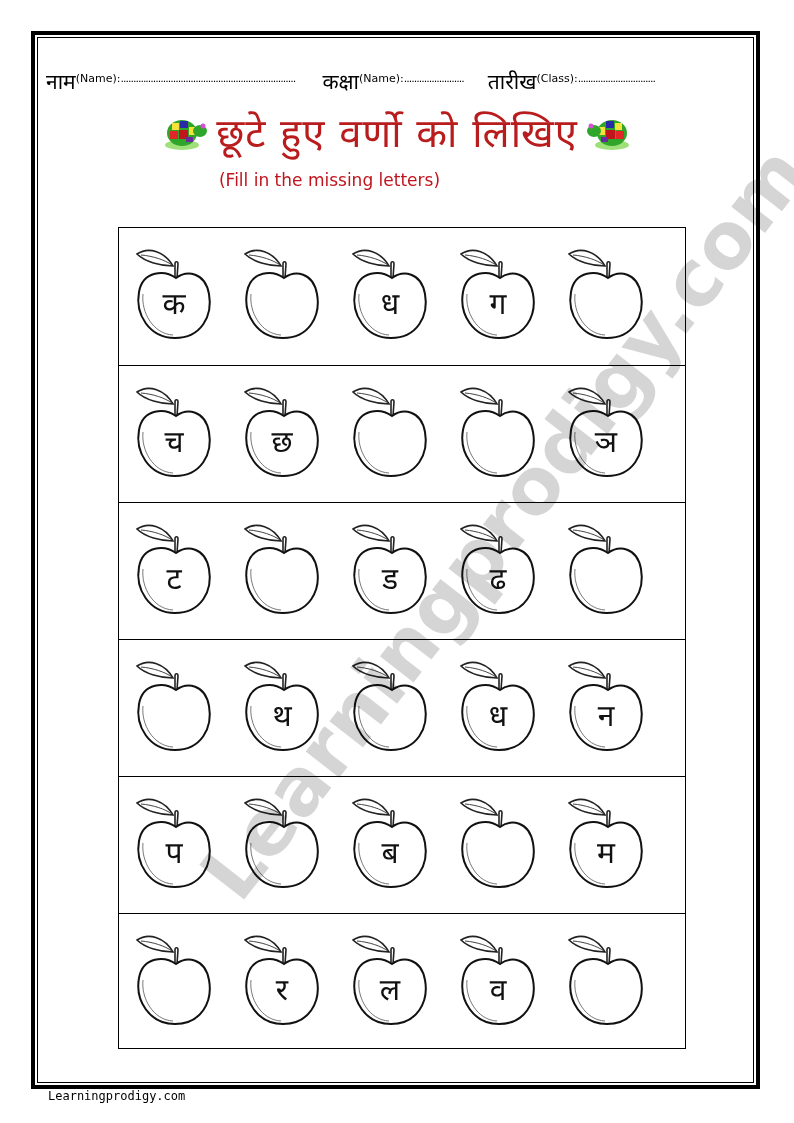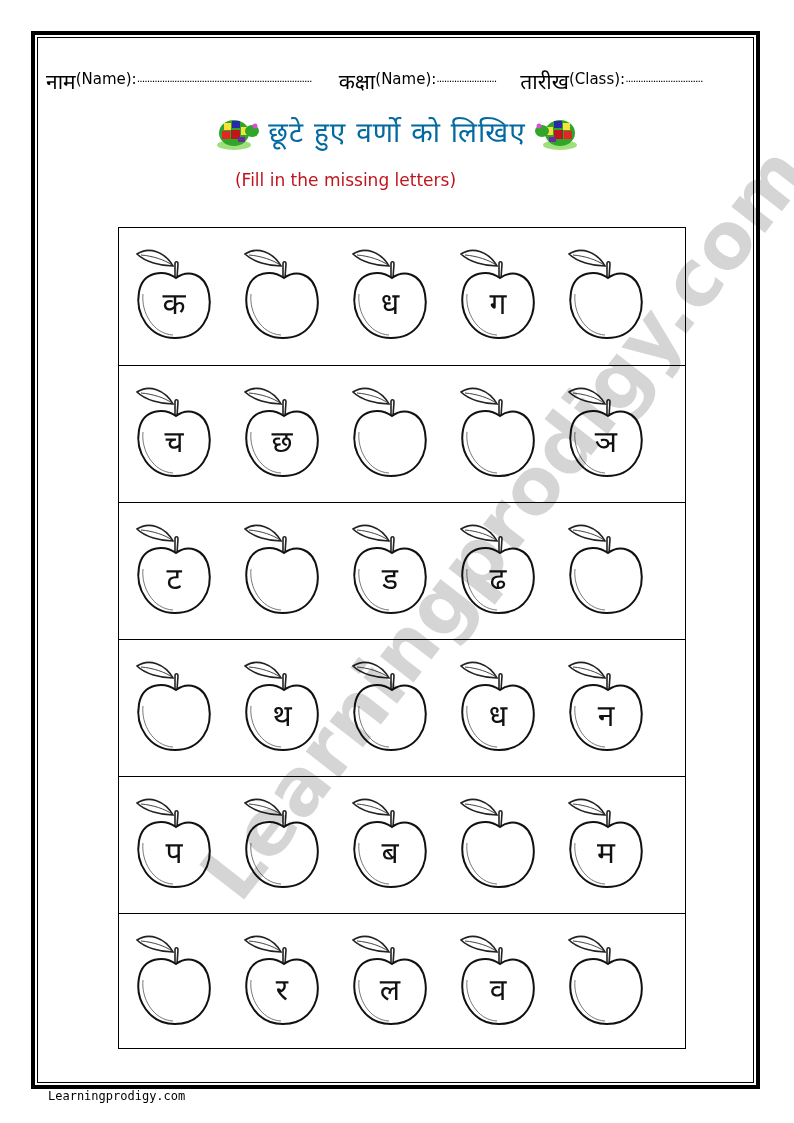--- a/index.html
+++ b/index.html
@@ -2,27 +2,27 @@
 <html><head>
 <meta charset="utf-8">
 <style>
   html, body { margin:0; padding:0; background:#ffffff; }
   body { width:794px; height:1123px; position:relative; overflow:hidden; font-family:"DejaVu Sans", sans-serif; color:#000; }
   .frame-outer { position:absolute; left:31px; top:31px; width:729px; height:1058px; border:4px solid #000; box-sizing:border-box; }
   .frame-inner { position:absolute; left:37px; top:37px; width:717px; height:1046px; border:1px solid #000; box-sizing:border-box; }
 
   .header-fields { position:absolute; left:46px; top:70px; width:705px; height:28px; display:flex; align-items:flex-start; white-space:nowrap; overflow:hidden; }
   .hf-label-hi { font-size:21px; line-height:24px; }
-  .hf-label-en { font-size:15px; line-height:18px; }
+  .hf-label-en { font-size:11px; line-height:18px; }
   .hf-dots { font-size:11px; line-height:18px; letter-spacing:-1px; overflow:hidden; }
 
   .title-row { position:absolute; left:0; top:108px; width:794px; height:50px; display:flex; justify-content:center; align-items:center; }
-  .title-hi { color:#0369a1; font-size:28px; line-height:40px; margin:12px 6px; letter-spacing:1px; }
+  .title-hi { color:#b91c1c; font-size:40px; line-height:40px; margin:12px 6px; letter-spacing:1px; }
   .turtle { width:48px; height:40px; }
-  .subtitle { position:absolute; left:16px; top:168px; width:659px; text-align:center; color:#c0151d; font-size:17px; line-height:24px; }
+  .subtitle { position:absolute; left:0; top:168px; width:659px; text-align:center; color:#c0151d; font-size:17px; line-height:24px; }
 
   .grid-box { position:absolute; left:118px; top:227px; width:568px; height:822px; border:1.5px solid #000; box-sizing:border-box; }
   .grid-row { position:absolute; left:0; width:100%; height:137px; border-top:1.5px solid #000; box-sizing:border-box; }
   .grid-row.first { border-top:none; }
   .apple { position:absolute; width:86px; height:100px; }
   .apple svg { position:absolute; left:0; top:0; width:86px; height:100px; }
   .apple .letter { position:absolute; left:0; top:44px; width:86px; text-align:center; font-size:30px; line-height:36px; color:#111; }
 
   .watermark { position:absolute; left:80px; top:560px; width:720px; text-align:center; font-family:"DejaVu Sans", sans-serif; font-size:78px; font-weight:bold; color:#000; opacity:0.16; transform:rotate(-52deg); transform-origin:50% 50%; pointer-events:none; white-space:nowrap; }
   .footer { position:absolute; left:48px; top:1088px; font-family:"DejaVu Sans Mono", monospace; font-size:12px; line-height:16px; color:#000; }

